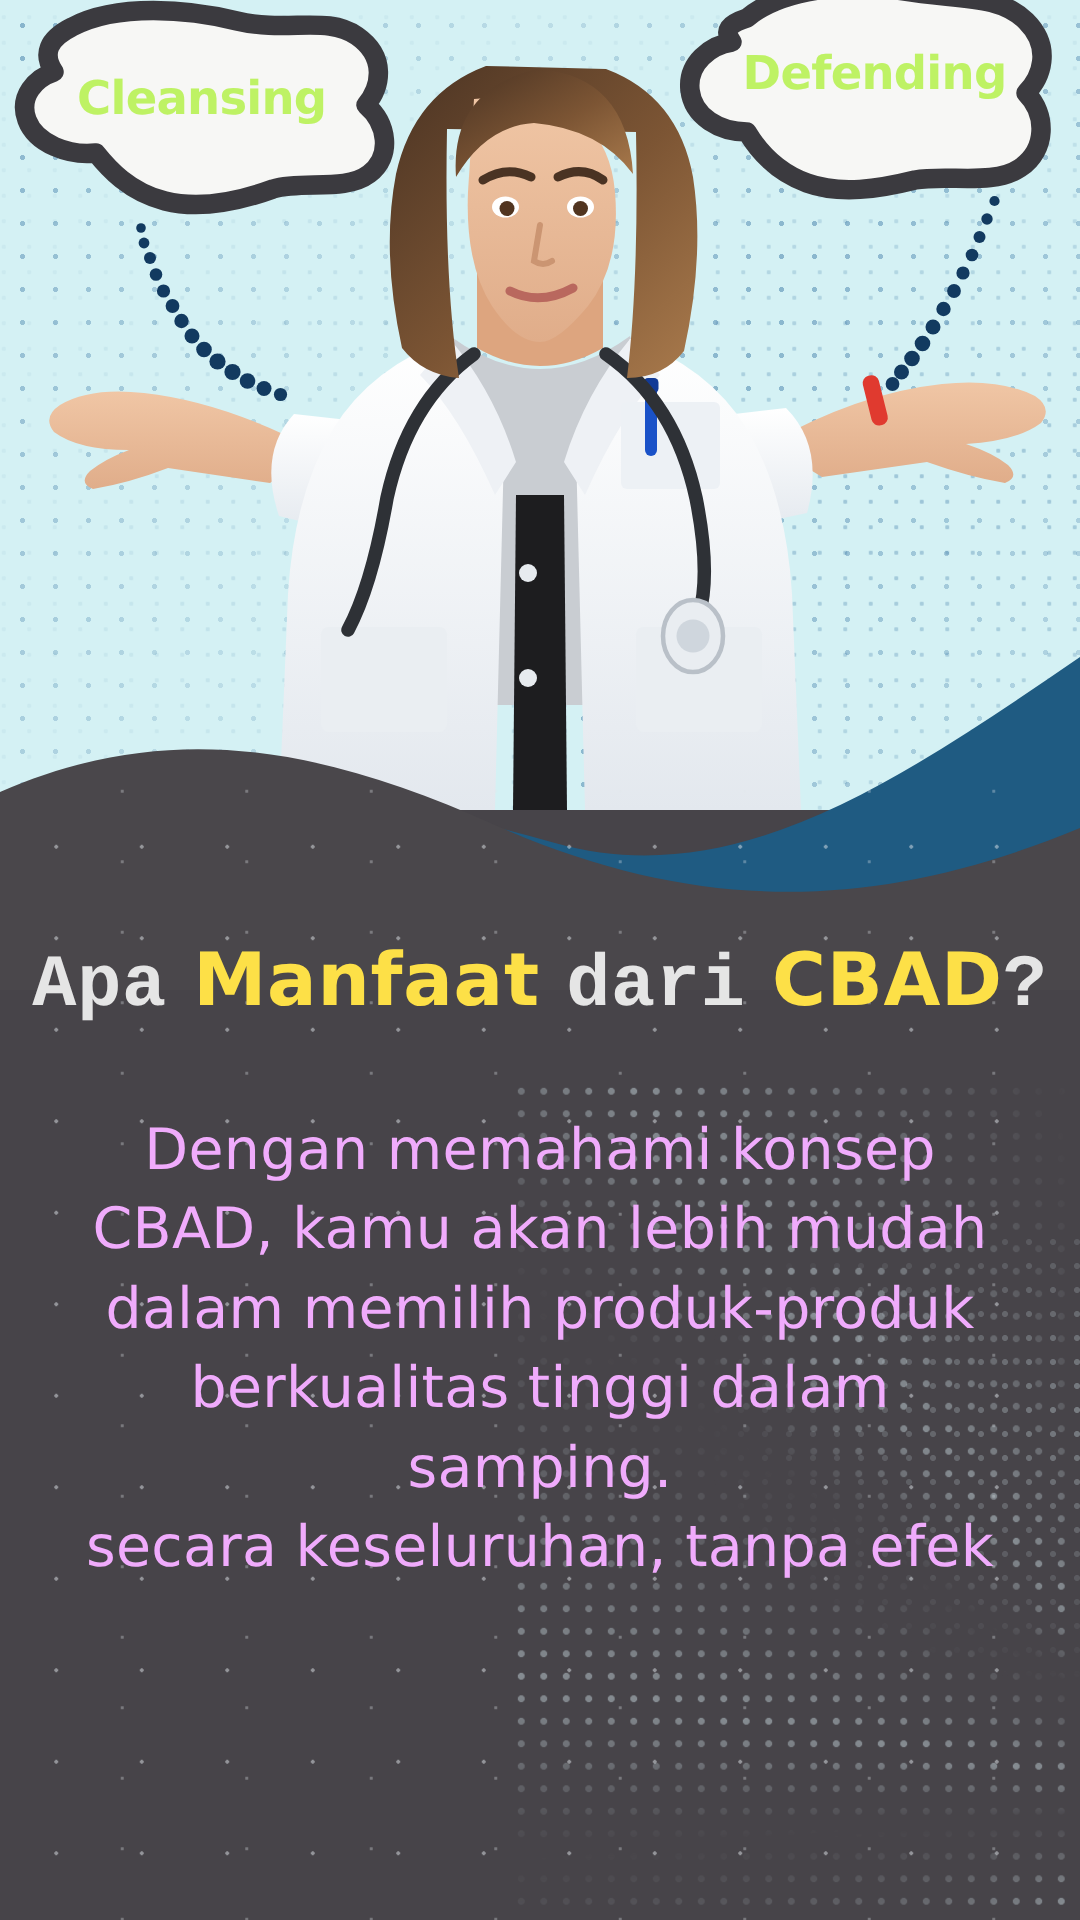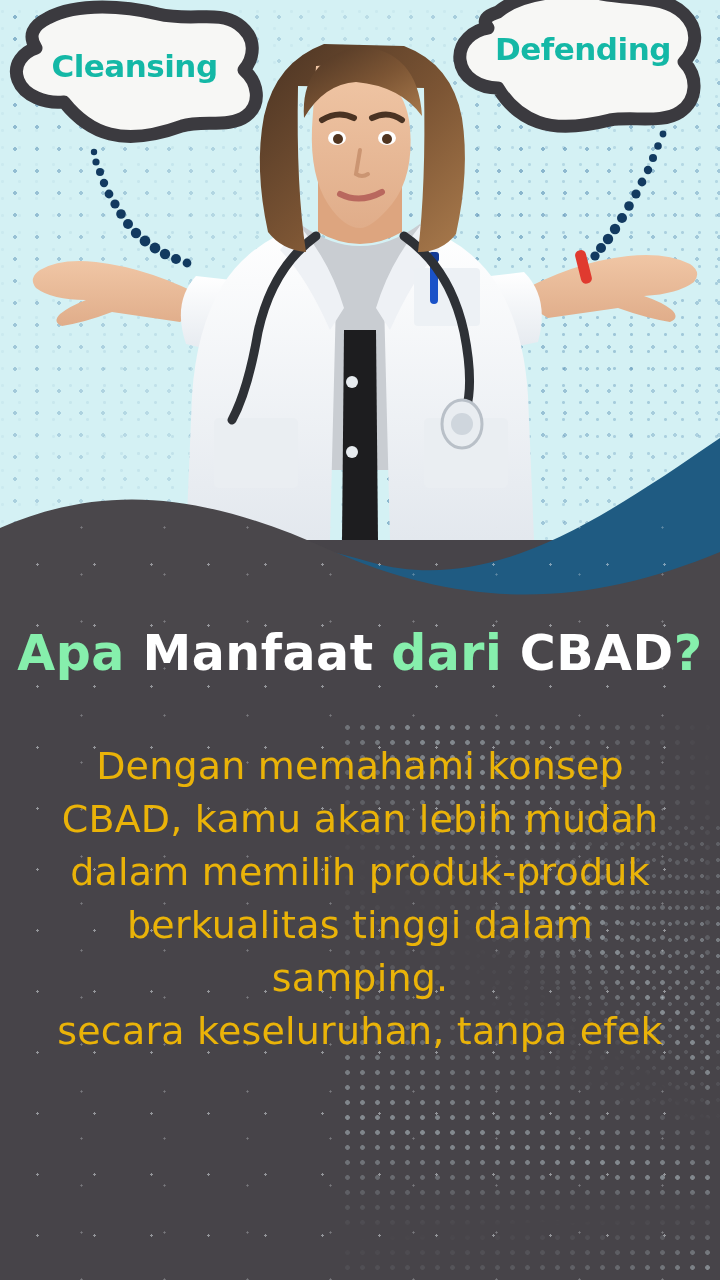--- a/index.html
+++ b/index.html
@@ -36,21 +36,21 @@
 
   
   .doctor{position:absolute;left:0;top:0;width:720px;height:540px;}
 
   
   .bubble{position:absolute;}
   .bubble svg{display:block;overflow:visible;}
   .bubble .blabel{
     position:absolute;left:0;top:0;width:100%;height:100%;
     display:flex;align-items:center;justify-content:center;
-    color:#14b8a6;
+    color:#bef264;
     font-weight:bold;
     letter-spacing:-0.5px;
     white-space:nowrap;
   }
   #bubble-left{left:6px;top:4px;width:265px;height:142px;}
   #bubble-left .blabel{font-size:31px;padding-bottom:18px;padding-right:8px;}
   #bubble-right{left:452px;top:-14px;width:262px;height:152px;}
   #bubble-right .blabel{font-size:31px;padding-bottom:26px;}
 
   
@@ -91,27 +91,27 @@
   .headline{
     position:absolute;left:0;top:628px;width:720px;
     text-align:center;
     font-family:"DejaVu Sans","Liberation Sans",sans-serif;
     font-size:49px;
     font-weight:bold;
     line-height:1.05;
     letter-spacing:0.5px;
     white-space:nowrap;
   }
-  .headline .w{color:#86efac;}
-  .headline .h{color:#ffffff;margin-top:16px;}
+  .headline .w{color:#e5e5e5;font-family:Liberation Mono, monospace;}
+  .headline .h{color:#fde047;margin-top:16px;}
 
   .body-copy{
     position:absolute;left:28px;top:740px;width:664px;
     text-align:center;
-    color:#eab308;
+    color:#f0abfc;
     font-family:"DejaVu Sans","Liberation Sans",sans-serif;
     font-size:38px;
     line-height:53px;
     letter-spacing:0.2px;
   }
   .body-copy .ln{display:block;white-space:nowrap;}
 </style>
 </head>
 <body>
 

